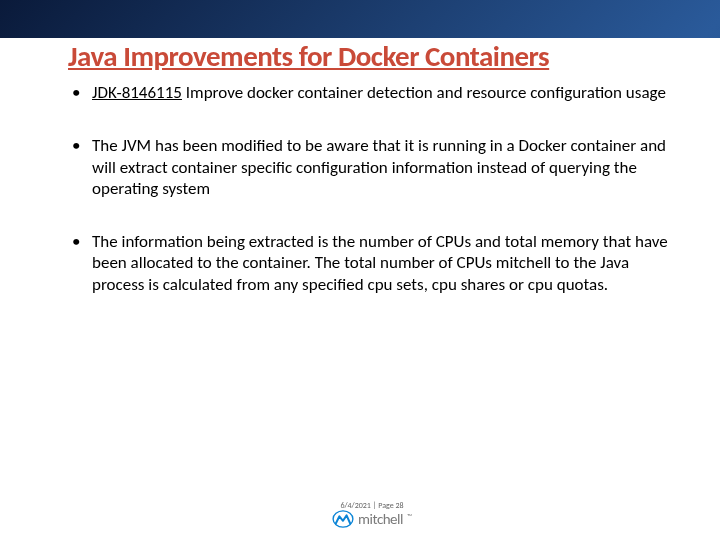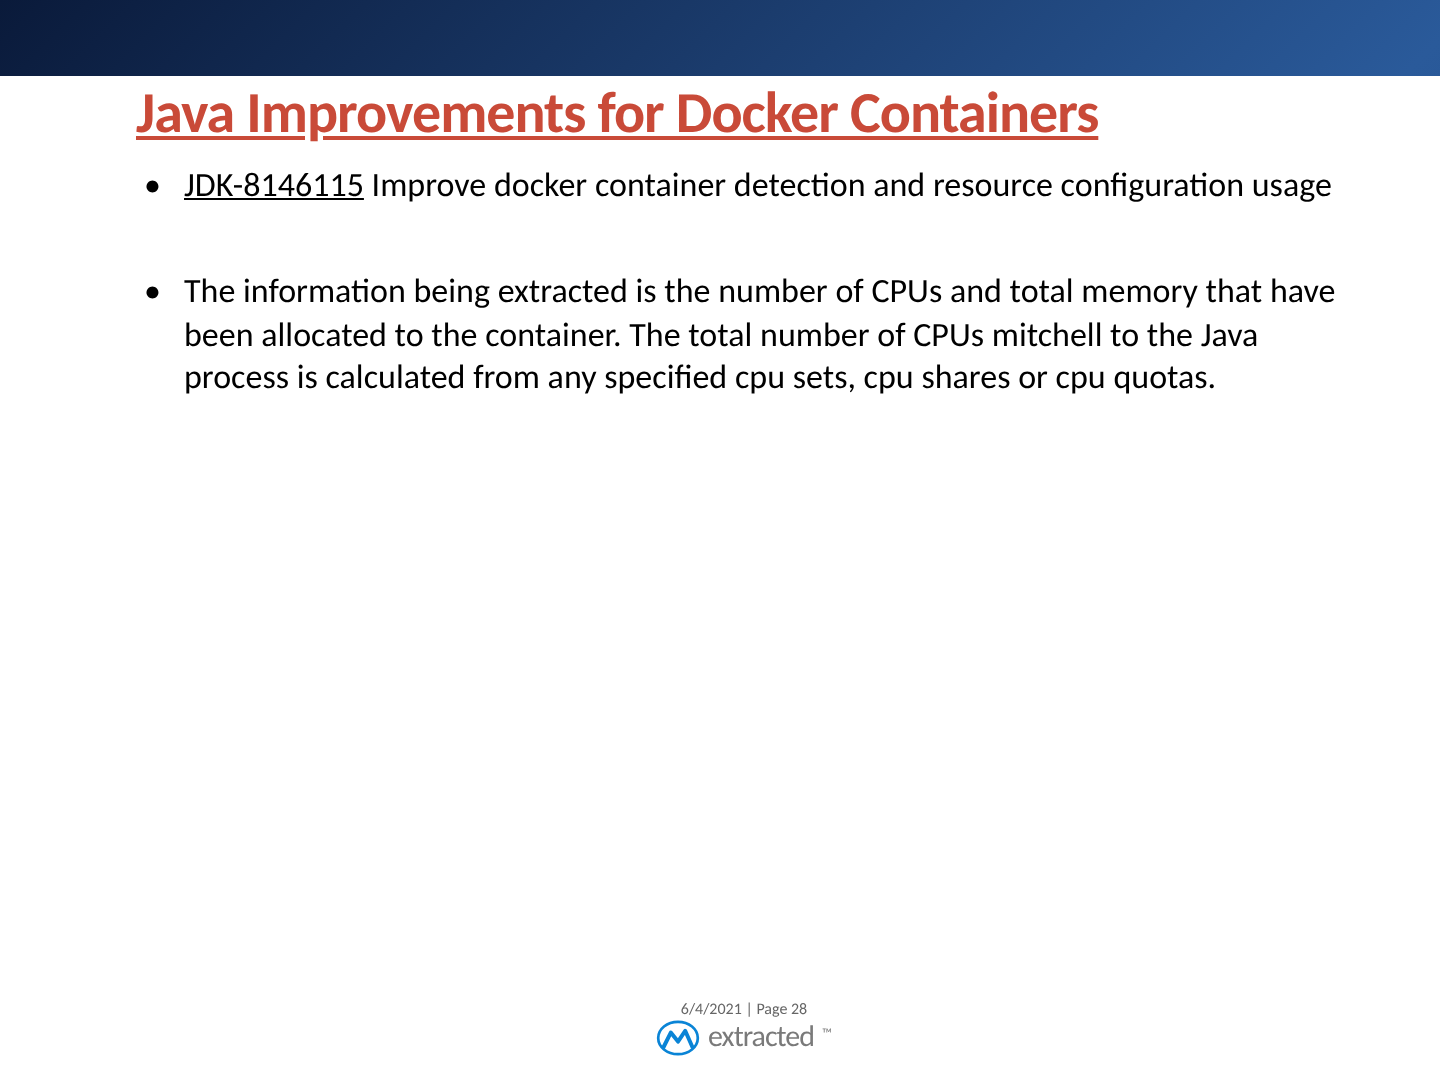--- a/index.html
+++ b/index.html
@@ -107,30 +107,33 @@
 <div class="banner"></div>
 
 <div class="content">
   <h1 class="title">Java Improvements for Docker Containers</h1>
 
   <ul class="bullets">
     <li>
       <span class="link">JDK-8146115</span><span> Improve docker container detection and resource configuration usage</span>
     </li>
     <li>
+      <span>The JVM has been modified to be aware that it is running in a Docker container and will extract container specific configuration information instead of querying the operating system</span>
+    </li>
+    <li>
       <span>The information being extracted is the number of CPUs and total memory that have been allocated to the container. The total number of CPUs mitchell to the Java process is calculated from any specified cpu sets, cpu shares or cpu quotas.</span>
     </li>
   </ul>
 </div>
 
 <div class="footer">
   <div class="footer-left">
     <span>6/4/2021</span><span> | </span><span>Page 28</span>
   </div>
   <div class="logo">
     <svg viewBox="0 0 24 20">
       <ellipse cx="12" cy="10" rx="11" ry="9" fill="none" stroke="#0a84d6" stroke-width="1.5"></ellipse>
       <path d="M4 15 L8 7 L12 12 L16 6 L20 15" fill="none" stroke="#0a84d6" stroke-width="2.2" stroke-linejoin="round" stroke-linecap="round"></path>
     </svg>
-    <span class="logo-text">extracted</span>
+    <span class="logo-text">mitchell</span>
     <span class="logo-tm">™</span>
   </div>
 </div>
 
 </body></html>

